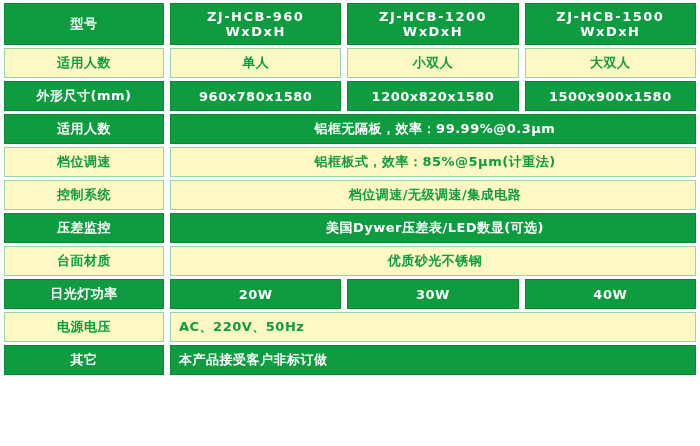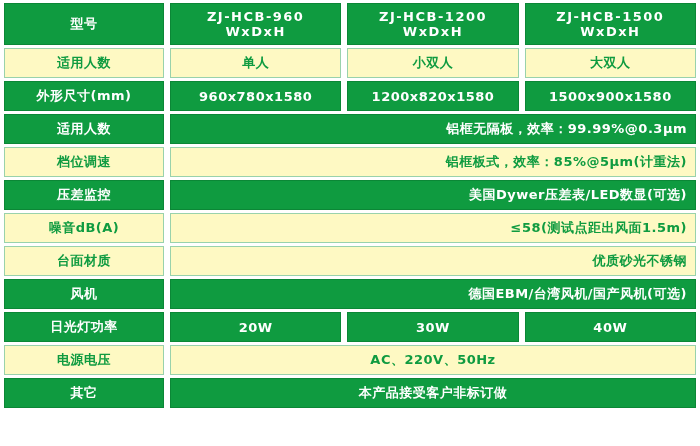--- a/index.html
+++ b/index.html
@@ -40,24 +40,24 @@
     background: #fef9c3;
     color: #0f9b40;
     border: 1px solid #99d2ab;
   }
   tr.hdr td { height: 32px; }
   .model-name, .model-sub {
     line-height: 15px;
     letter-spacing: 1.5px;
   }
   td.span-left {
-    text-align: right;
+    text-align: center;
     padding-left: 12px;
   }
-  td.span-center { text-align: center; }
+  td.span-center { text-align: left; }
 </style>
 </head>
 <body>
 
 <table class="spec">
   <colgroup>
     <col class="c-label">
       <col>
       <col>
       <col>
@@ -99,41 +99,37 @@
     <td>适用人数</td>
     <td class="span-left" colspan="3">铝框无隔板，效率：99.99%@0.3μm</td>
   </tr>
 
   <tr class="w">
     <td>档位调速</td>
     <td class="span-left" colspan="3">铝框板式，效率：85%@5μm(计重法)</td>
   </tr>
 
 
+  <tr class="w">
+    <td>控制系统</td>
+    <td class="span-left" colspan="3">档位调速/无级调速/集成电路</td>
+  </tr>
 
   <tr class="g">
     <td>压差监控</td>
     <td class="span-left" colspan="3">美国Dywer压差表/LED数显(可选)</td>
   </tr>
 
-  <tr class="w">
-    <td>噪音dB(A)</td>
-    <td class="span-left" colspan="3">≤58(测试点距出风面1.5m)</td>
-  </tr>
 
 
   <tr class="w">
     <td>台面材质</td>
     <td class="span-left" colspan="3">优质砂光不锈钢</td>
   </tr>
 
-  <tr class="g">
-    <td>风机</td>
-    <td class="span-left" colspan="3">德国EBM/台湾风机/国产风机(可选)</td>
-  </tr>
 
 
   <tr class="g">
     <td>日光灯功率</td>
     <td>20W</td>
     <td>30W</td>
     <td>40W</td>
   </tr>
 
   <tr class="w">

